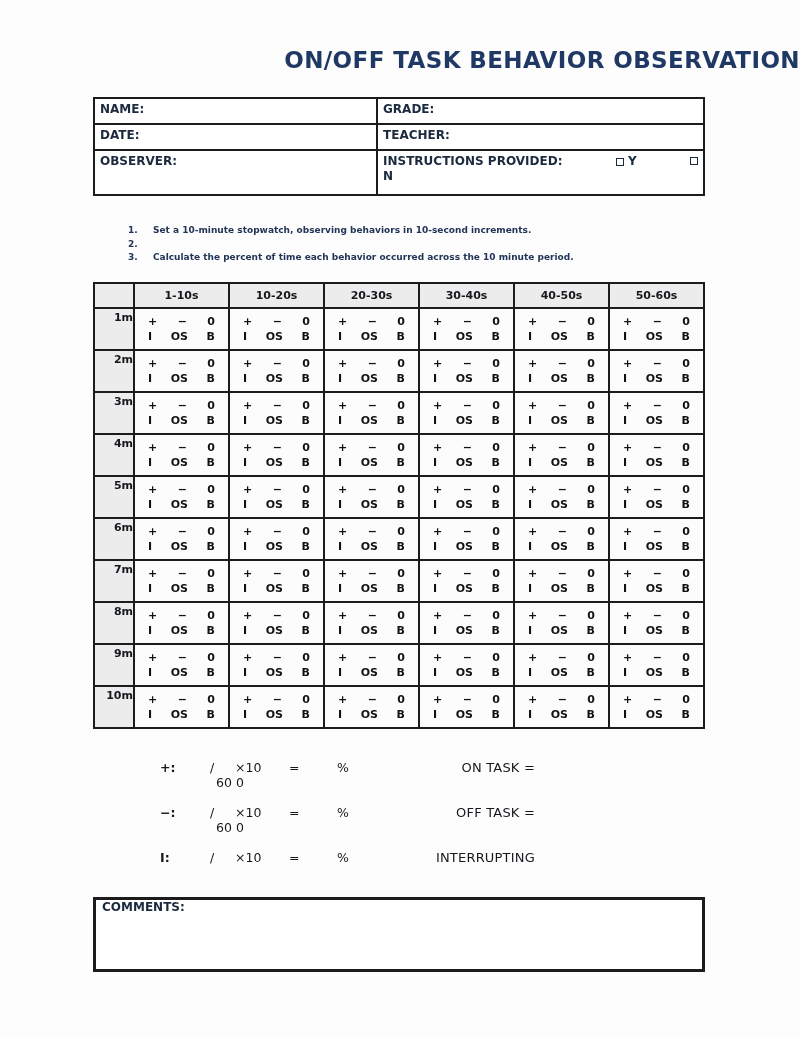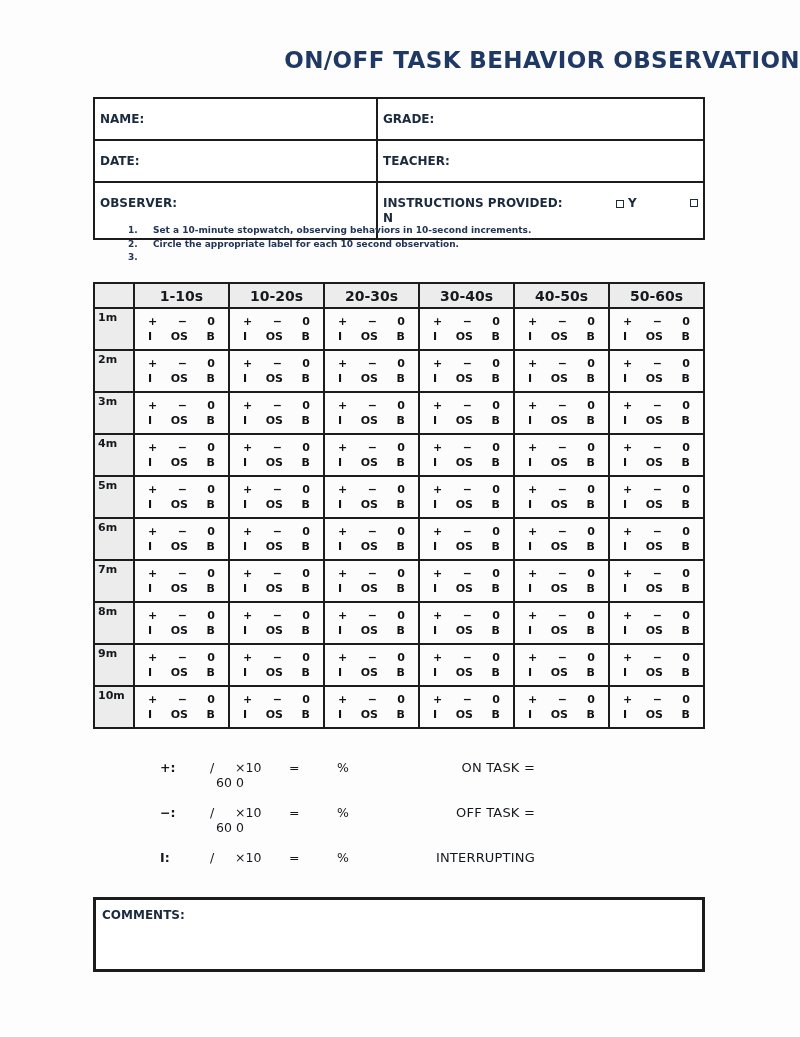--- a/index.html
+++ b/index.html
@@ -15,67 +15,67 @@
   .title{
     position:absolute;top:47px;left:0;width:100%;text-align:right;
     font-size:23px;font-weight:bold;color:var(--title);letter-spacing:.4px;
   }
   
   table.info{
     position:absolute;left:93px;top:97px;width:612px;
     border-collapse:collapse;table-layout:fixed;
   }
   table.info td{
-    border:2px solid var(--border);vertical-align:top;padding:13px 5px;
+    border:2px solid var(--border);vertical-align:top;padding:3px 5px;
     font-size:12px;font-weight:bold;color:var(--htext);background:#fff;margin-left:32px;
   }
   table.info td.lcol{width:283px;}
   table.info tr.r-s{height:26px;}
   table.info tr.r-b{height:45px;}
   .ipline{display:flex;justify-content:space-between;align-items:center;}
   .cbx{display:inline-block;width:8px;height:8px;border:1.5px solid var(--htext);
     vertical-align:-1px;background:#fff;}
   .ipn2{margin-top:1px;}
   
   .instr{position:absolute;left:128px;top:224px;width:540px;}
   .instr .line{display:flex;font-size:9px;font-weight:bold;color:#223457;line-height:13.5px;}
   .instr .num{width:11px;margin-right:14px;flex:none;}
   
   table.grid{
     position:absolute;left:93px;top:282px;width:612px;
     border-collapse:collapse;table-layout:fixed;
   }
   table.grid th,table.grid td{border:2px solid var(--border);}
   table.grid thead th{
-    height:25px;font-size:14px;font-weight:bold;background:var(--shade);
+    height:25px;font-size:11px;font-weight:bold;background:var(--shade);
     color:var(--body);text-align:center;
   }
   table.grid th.rl{
     background:var(--shade);font-size:11px;font-weight:bold;vertical-align:top;
-    text-align:left;padding:2px 0 16px 3px;color:var(--body);
+    text-align:right;padding:2px 0 16px 3px;color:var(--body);
   }
   table.grid td.obs{height:42px;background:#fcfcfc;padding:0 13px;vertical-align:middle;}
   .cl{display:flex;justify-content:space-between;font-size:11px;font-weight:bold;
     color:#101215;line-height:15px;}
   
   .calc{position:absolute;left:160px;top:760px;}
   .crow{height:45px;}
   .cline1{display:flex;align-items:baseline;font-size:12.5px;}
   .csym{width:50px;font-weight:bold;}
   .cslash{width:25px;}
   .cx10{width:54px;}
   .ceq{width:48px;}
   .cpct{width:53px;}
   .clabel{width:145px;text-align:right;font-weight:normal;font-size:13px;letter-spacing:.2px;}
   .cden{margin-left:56px;font-size:12.5px;line-height:15px;}
   
   .comments{
     position:absolute;left:93px;top:897px;width:612px;height:75px;
     border:3px solid var(--border);background:#fff;
-    font-size:12px;font-weight:bold;color:var(--htext);padding:8px 6px;
+    font-size:12px;font-weight:bold;color:var(--htext);padding:0 6px;
   }
 </style>
 </head>
 <body>
 
 <div class="title">ON/OFF TASK BEHAVIOR OBSERVATION</div>
 
 <table class="info">
   <tbody>
       <tr class="r-s">
@@ -113,24 +113,24 @@
 </tbody>
   </table>
 
 <div class="instr">
     <div class="line">
       <span class="num">1.</span>
       <span>Set a 10-minute stopwatch, observing behaviors in 10-second increments.</span>
     </div>
     <div class="line">
       <span class="num">2.</span>
-      <span>Circle the appropriate label for each 10 second observation.</span>
     </div>
     <div class="line">
       <span class="num">3.</span>
+      <span>Calculate the percent of time each behavior occurred across the 10 minute period.</span>
     </div>
   </div>
 
 <table class="grid">
     <thead>
       <tr>
         <th style="width:40px"></th>
         <th>1-10s</th>
         <th>10-20s</th>
         <th>20-30s</th>

